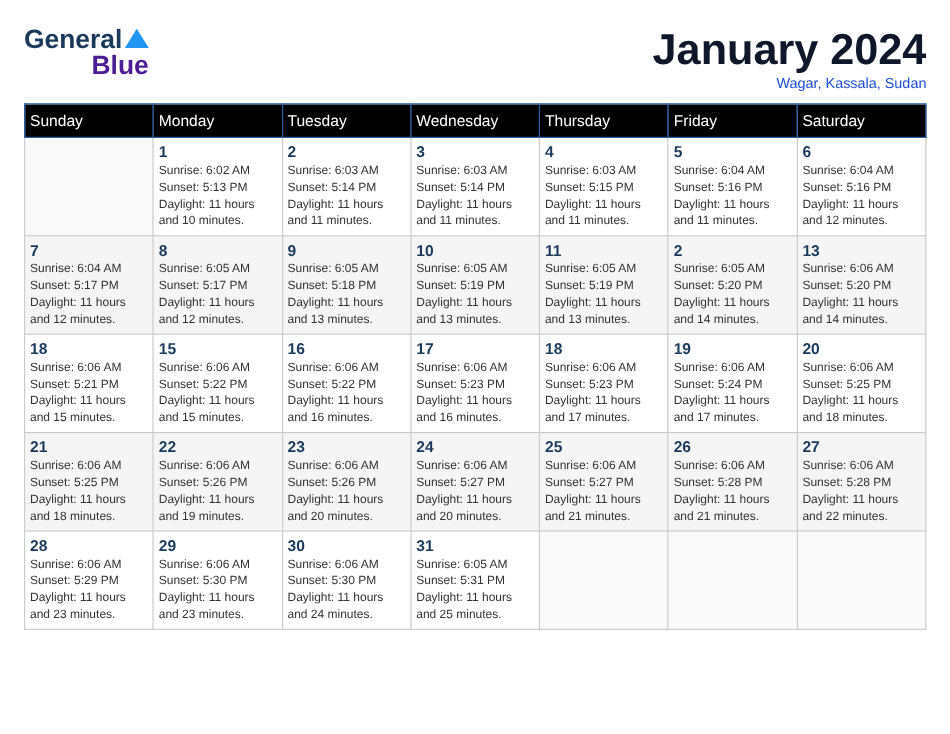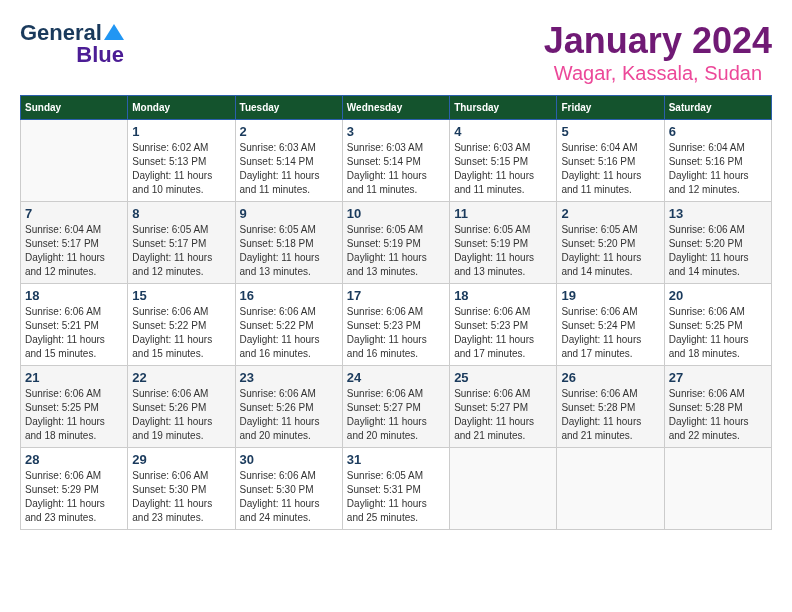--- a/index.html
+++ b/index.html
@@ -20,39 +20,38 @@
       display: flex;
       flex-direction: column;
       align-items: flex-end;
     }
     .title-block {
       text-align: right;
     }
     .month-title {
       font-size: 36px;
       font-weight: bold;
-      color: #701a75;
+      color: #0f172a;
     }
     .location {
-      font-size: 20px;
-      color: #ec4899;
-      text-align: center;
+      font-size: 12px;
+      color: #1d4ed8;
     }
     table {
       width: 100%;
       border-collapse: collapse;
       font-size: 11px;
     }
     thead tr th {
-      background: #14532d;
+      background: #000000;
       color: #fff;
       padding: 6px 4px;
       text-align: left;
-      font-size: 10px;
-      font-weight: bold;
+      font-size: 13px;
+      font-weight: normal;
       border: 1px solid #2b5fac;
     }
     tbody tr td {
       border: 1px solid #ccc;
       vertical-align: top;
       padding: 4px;
       min-height: 80px;
       width: calc(100% / 7);
     }
     tbody tr:nth-child(even) {

